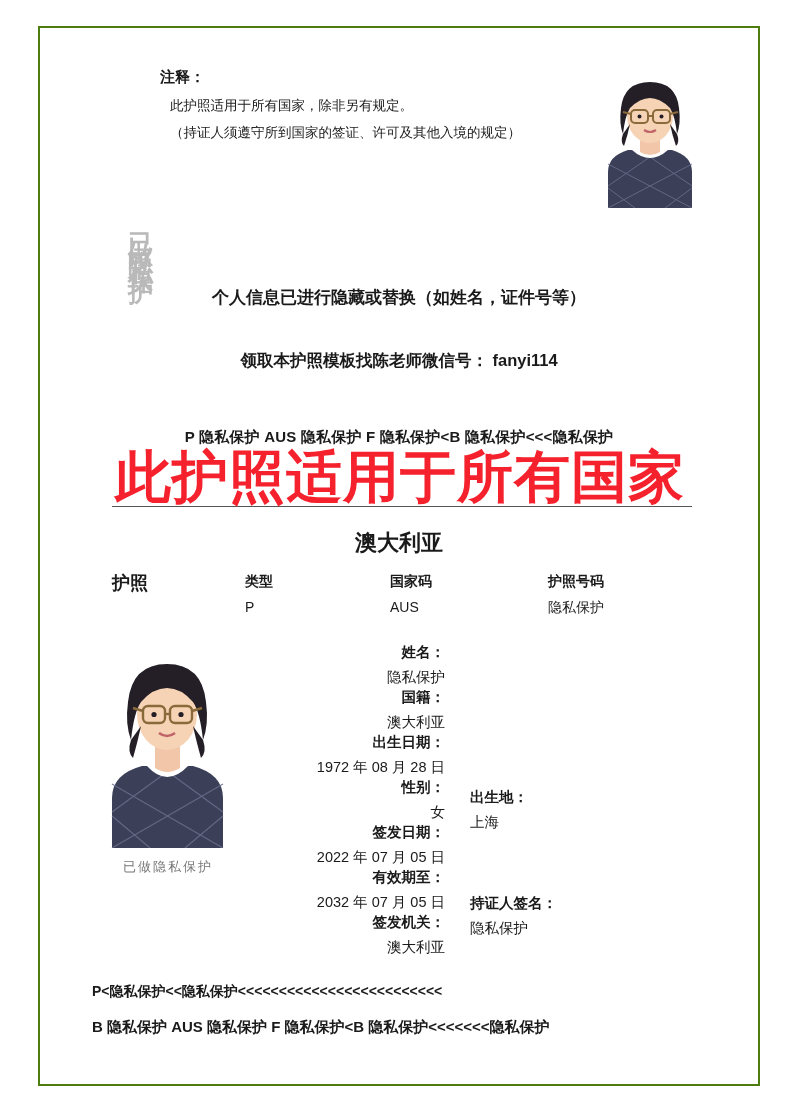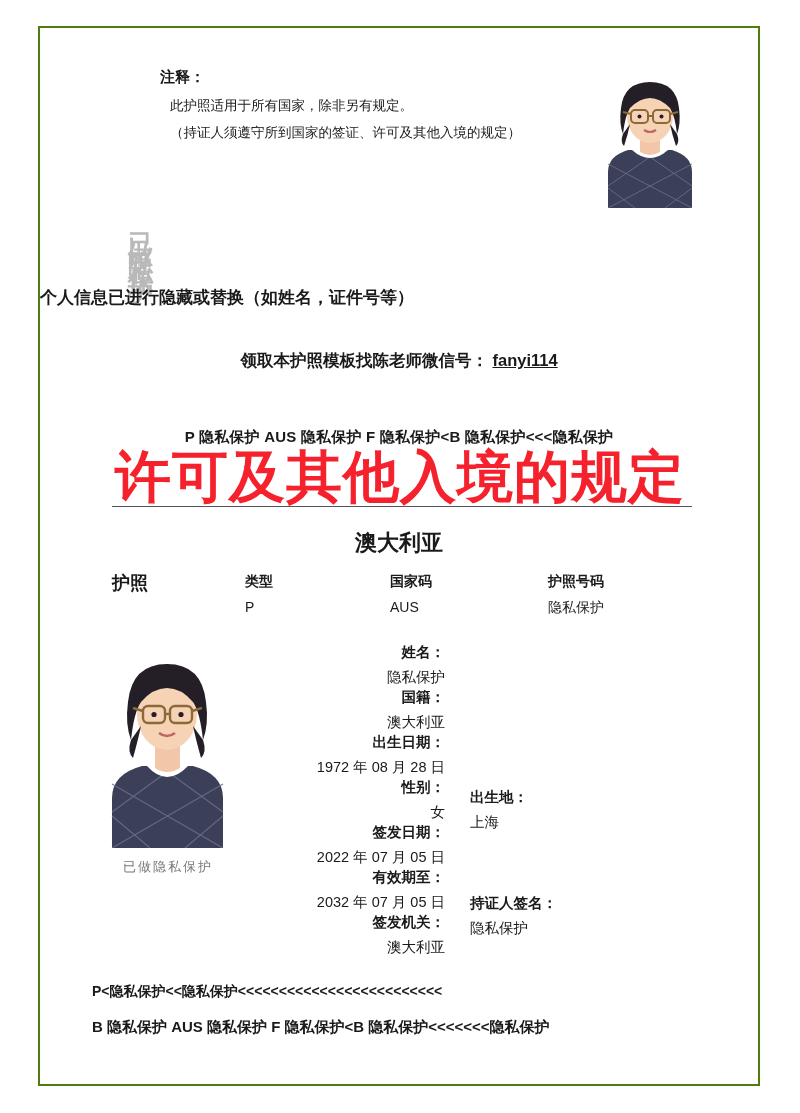--- a/index.html
+++ b/index.html
@@ -59,35 +59,35 @@
     line-height: 1;
     user-select: none;
   }
 
   
   .notice1 {
     position: absolute;
     top: 258px;
     left: 0;
     width: 100%;
+    text-align: center;
     font-size: 17px;
     font-weight: bold;
   }
   .notice2 {
     position: absolute;
     top: 322px;
     left: 0;
     width: 100%;
     text-align: center;
     font-size: 16.5px;
     font-weight: bold;
   }
   .notice2 .wx {
     font-weight: bold;
-    text-decoration: underline;
   }
 
   
   .mrz-top {
     position: absolute;
     top: 400px;
     left: 0;
     width: 100%;
     text-align: center;
     font-size: 15px;
@@ -365,13 +365,13 @@
     <div class="f-val">上海</div>
     <div class="f-lbl" style="margin-top:62px">持证人签名：</div>
     <div class="f-val">隐私保护</div>
   </div>
 
   <div class="mrz-b1">P&lt;隐私保护&lt;&lt;隐私保护&lt;&lt;&lt;&lt;&lt;&lt;&lt;&lt;&lt;&lt;&lt;&lt;&lt;&lt;&lt;&lt;&lt;&lt;&lt;&lt;&lt;&lt;&lt;&lt;&lt;</div>
   <div class="mrz-b2">B 隐私保护 AUS 隐私保护 F 隐私保护&lt;B 隐私保护&lt;&lt;&lt;&lt;&lt;&lt;&lt;隐私保护</div>
 
 </div>
 
-<div class="wm-red">许可及其他入境的规定</div>
+<div class="wm-red">此护照适用于所有国家</div>
 
 </body></html>

